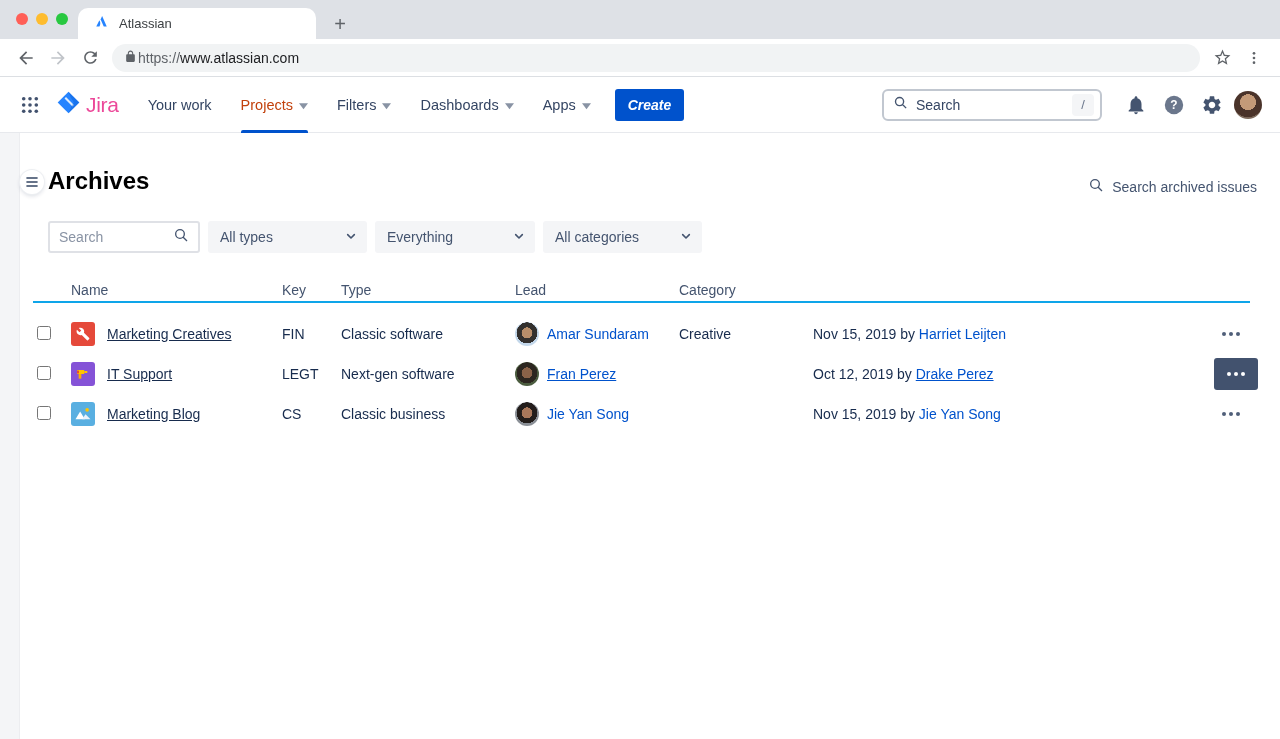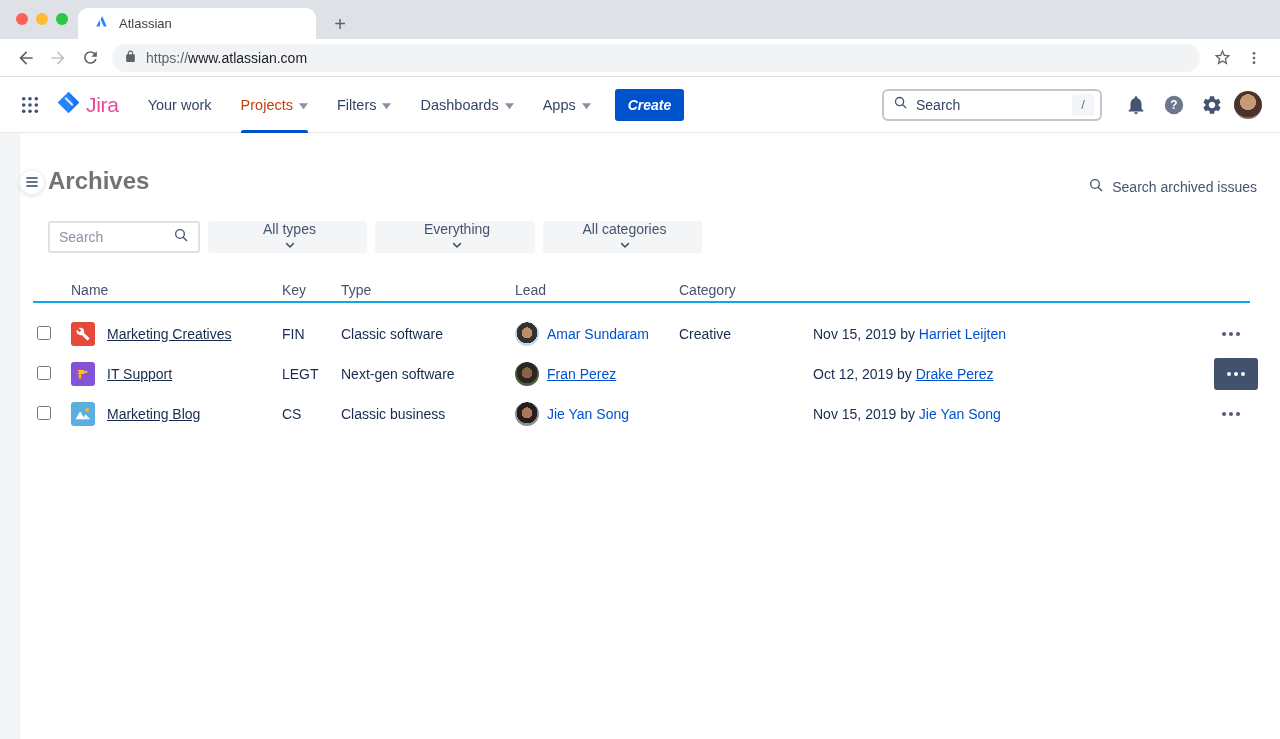--- a/index.html
+++ b/index.html
@@ -17,21 +17,21 @@
   .tab-title { font-size:13px; color:#3C4043; }
   .newtab { position:absolute; left:328px; top:12px; width:24px; height:24px; border:none; background:none;
             color:#5F6368; font-size:20px; font-weight:400; line-height:22px; text-align:center; cursor:pointer; }
 
   
   .addressbar { position:absolute; top:39px; left:0; right:0; height:38px; background:#fff;
                 border-bottom:1px solid #DCDFE3; display:flex; align-items:center; padding:0 10px; }
   .abtn { width:32px; height:32px; border:none; background:none; display:flex; align-items:center;
           justify-content:center; cursor:pointer; flex:0 0 auto; }
   .urlbar { flex:1; height:28px; background:#F1F3F4; border-radius:14px; margin:0 6px;
-            display:flex; align-items:center; padding:0 12px; gap:9px; cursor:text; }
+            display:flex; align-items:center; padding:0 12px; gap:1px; cursor:text; }
   .url-scheme { font-size:14px; color:#5F6368; }
   .url-host { font-size:14px; color:#202124; }
 
   
   .navbar { position:absolute; top:77px; left:0; right:0; height:56px; background:#fff;
             border-bottom:1px solid #E7E9ED; display:flex; align-items:center; padding:0 18px 0 14px; }
   .appswitch { width:32px; height:32px; border:none; background:none; display:flex; align-items:center;
                justify-content:center; cursor:pointer; }
   .brand { display:flex; align-items:center; gap:5px; margin-left:10px; cursor:pointer; }
   .brand-text { font-size:21px; font-weight:500; color:#ec4899; letter-spacing:-0.3px; }
@@ -54,34 +54,34 @@
               justify-content:center; cursor:pointer; }
   .avatar { width:28px; height:28px; border-radius:50%; border:none; cursor:pointer; padding:0;
             background:radial-gradient(circle at 50% 40%, #C49A78 0 36%, #4A332A 37% 68%, #7D6A5C 69%); }
 
   
   .leftrail { position:absolute; top:133px; left:0; bottom:0; width:20px; background:#F4F5F7;
               border-right:1px solid #ECEDF0; }
   .rail-toggle { position:absolute; left:20px; top:170px; width:24px; height:24px; border-radius:50%;
                  background:#fff; border:none; box-shadow:0 0 0 1px #EDEFF2, 0 2px 4px rgba(9,30,66,.15);
                  display:flex; align-items:center; justify-content:center; cursor:pointer; }
-  .page-title { position:absolute; left:48px; top:167px; font-size:24px; font-weight:600; color:#737373; }
+  .page-title { position:absolute; left:48px; top:167px; font-size:24px; font-weight:600; color:#000000; }
   .search-archived { position:absolute; right:23px; top:177px; display:flex; align-items:center; gap:8px;
                      font-size:14px; color:#44546F; background:none; border:none; cursor:pointer;
                      font-family:inherit; }
 
   .filterbar { position:absolute; left:48px; top:221px; display:flex; gap:8px; height:32px; }
   .filter-search { width:152px; height:32px; border:2px solid #DFE1E6; border-radius:3px; background:#fff;
                    display:flex; align-items:center; padding:0 9px; }
   .filter-search input { flex:1; border:none; outline:none; font-size:14px; color:#172B4D; min-width:0;
                          font-family:inherit; }
   .filter-search input::placeholder { color:#8993A4; }
   .dropdown { height:32px; background:#F4F5F7; border:none; border-radius:3px; display:flex;
               align-items:center; justify-content:space-between; padding:0 8px 0 12px; font-size:14px;
-              color:#44546F; cursor:pointer; font-family:inherit;flex-direction:column; }
+              color:#44546F; cursor:pointer; font-family:inherit; }
   .dd-types{width:159px}.dd-scope{width:160px}.dd-cats{width:159px}
 
   
   .table { position:absolute; left:33px; top:278px; width:1217px; }
   .trow { display:grid; grid-template-columns:38px 211px 59px 174px 164px 134px 1fr 48px; align-items:center; }
   .thead { height:25px; border-bottom:2px solid #0ea5e9; }
   .thead span { font-size:14px; font-weight:500; color:#44546F; }
   .tbody { margin-top:11px; }
   .tbody .trow { height:40px; font-size:14px; color:#172B4D; }
   .cb { width:14px; height:14px; border:2px solid #DFE1E6; border-radius:3px; background:#fff;

